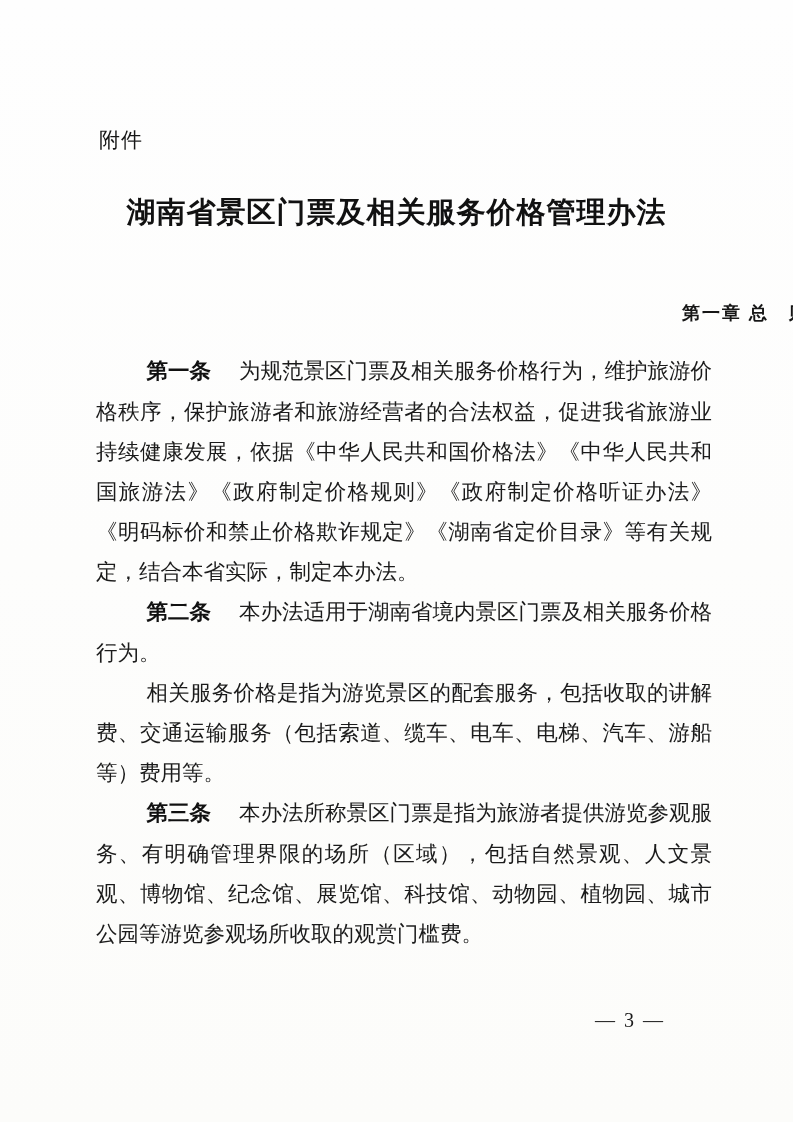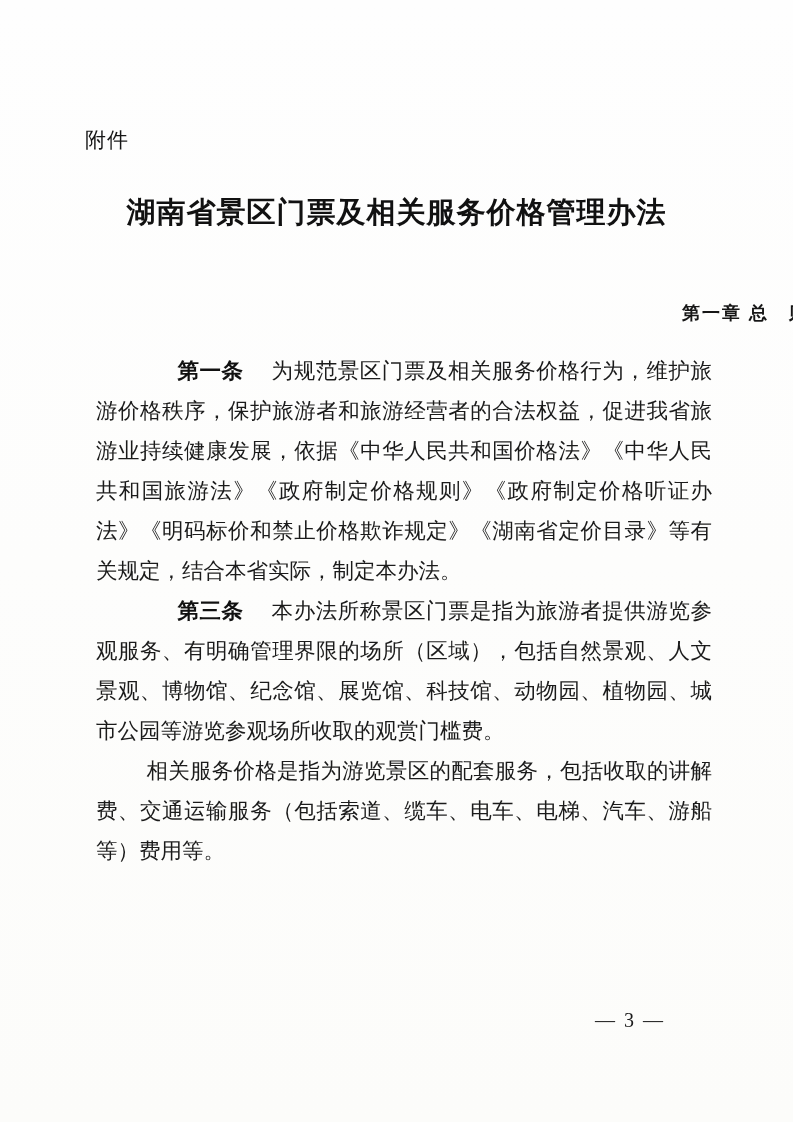--- a/index.html
+++ b/index.html
@@ -15,21 +15,21 @@
     color: #1d1d1d;
     font-family: "Liberation Serif", "DejaVu Serif", serif;
   }
   .page {
     position: absolute;
     inset: 0;
     background: linear-gradient(180deg, #fefefe 0%, #fcfcfa 100%);
   }
   .attachment-label {
     position: absolute;
-    left: 85px;
+    left: 99px;
     top: 126px;
     font-size: 21px;
     letter-spacing: 1px;
     color: #161616;
   }
   .doc-title {
     position: absolute;
     left: 0;
     top: 193px;
     width: 100%;
@@ -63,25 +63,24 @@
     line-height: 40px;
     text-align: justify;
     text-justify: inter-character;
     color: #1b1b1b;
   }
   .doc-body p {
     margin: 0;
     text-indent: 2.35em;
   }
   .article-label {
-    font-family: Liberation Sans, sans-serif;
+    font-family: Liberation Mono, monospace;
     font-weight: bold;
     margin-right: 1.3em;
     color: #111;
-    margin-left: 31px;
   }
   .page-number {
     position: absolute;
     right: 128px;
     top: 1009px;
     font-size: 20px;
     letter-spacing: 2px;
     color: #1b1b1b;
   }
 </style>
@@ -95,27 +94,30 @@
   <h1 class="doc-title">湖南省景区门票及相关服务价格管理办法</h1>
 
   <h2 class="chapter-heading">第一章 总　则</h2>
 
   <div class="doc-body">
 
     <p>
       <span class="article-label">第一条</span><span>为规范景区门票及相关服务价格行为，维护旅游价格秩序，保护旅游者和旅游经营者的合法权益，促进我省旅游业持续健康发展，依据《中华人民共和国价格法》《中华人民共和国旅游法》《政府制定价格规则》《政府制定价格听证办法》《明码标价和禁止价格欺诈规定》《湖南省定价目录》等有关规定，结合本省实际，制定本办法。</span>
     </p>
 
-
     <p>
-      <span class="article-label">第三条</span><span>本办法所称景区门票是指为旅游者提供游览参观服务、有明确管理界限的场所（区域），包括自然景观、人文景观、博物馆、纪念馆、展览馆、科技馆、动物园、植物园、城市公园等游览参观场所收取的观赏门槛费。</span>
+      <span class="article-label">第二条</span><span>本办法适用于湖南省境内景区门票及相关服务价格行为。</span>
     </p>
 
     <p>
       <span>相关服务价格是指为游览景区的配套服务，包括收取的讲解费、交通运输服务（包括索道、缆车、电车、电梯、汽车、游船等）费用等。</span>
+    </p>
+
+    <p>
+      <span class="article-label">第三条</span><span>本办法所称景区门票是指为旅游者提供游览参观服务、有明确管理界限的场所（区域），包括自然景观、人文景观、博物馆、纪念馆、展览馆、科技馆、动物园、植物园、城市公园等游览参观场所收取的观赏门槛费。</span>
     </p>
 
 
   </div>
 
   <div class="page-number">— 3 —</div>
 
 </div>
 
 </body></html>

